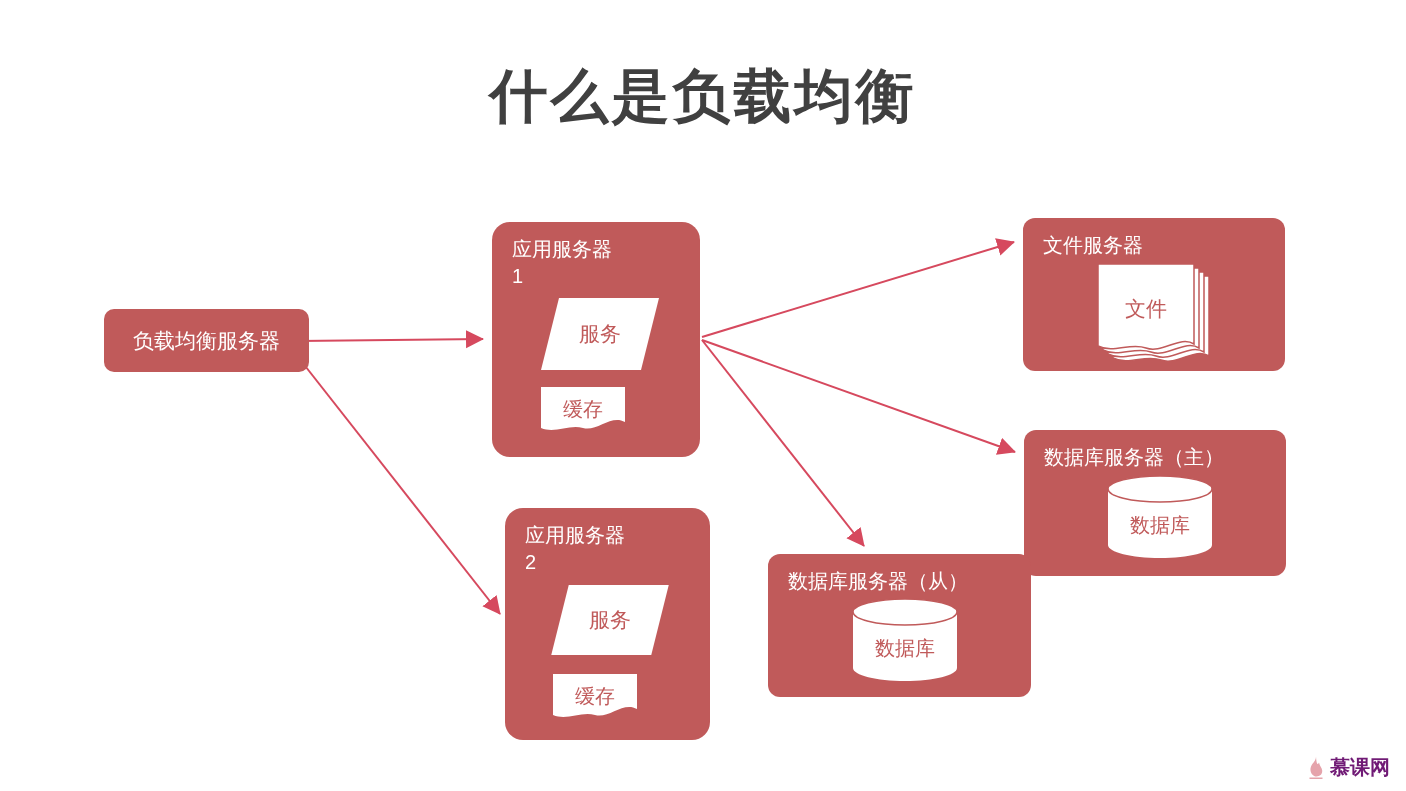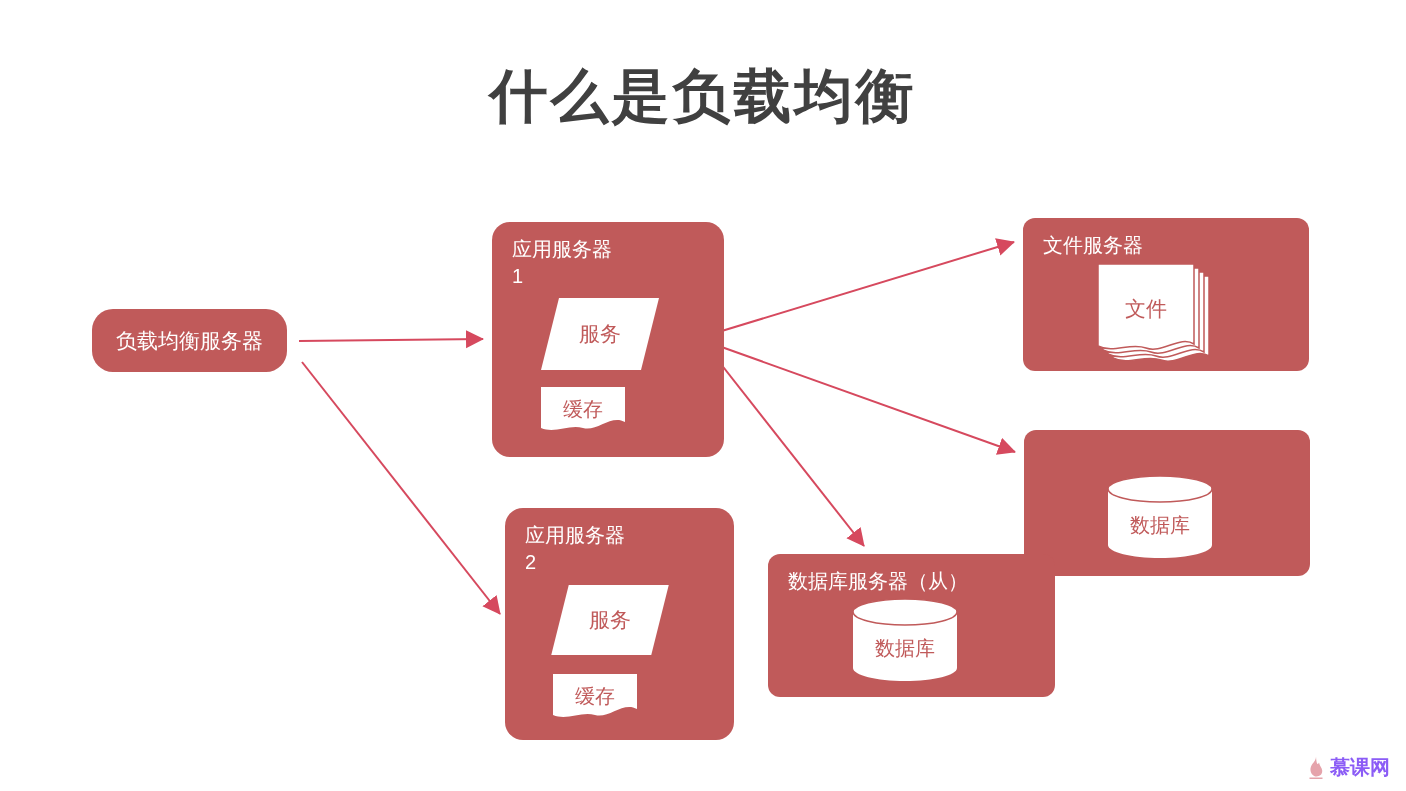--- a/index.html
+++ b/index.html
@@ -15,35 +15,34 @@
     position:absolute;top:58px;left:0;width:100%;
     text-align:center;
     font-size:58px;font-weight:800;letter-spacing:3px;
     color:#404040;
   }
 
   .node{
     position:absolute;
     background:#C05A5A;
     color:#ffffff;
-    padding-left:24px;
   }
   .node-label{
     position:absolute;top:14px;left:20px;
     font-size:20px;line-height:1.35;
     white-space:pre-line;
   }
   .center-label{
     position:absolute;inset:0;
     display:flex;align-items:center;justify-content:center;
     font-size:21px;
   }
 
   
-  .lb{left:92px;top:309px;width:171px;height:63px;border-radius:21px;}
+  .lb{left:104px;top:309px;width:205px;height:63px;border-radius:10px;}
   .app1{left:492px;top:222px;width:208px;height:235px;border-radius:18px;}
   .app2{left:505px;top:508px;width:205px;height:232px;border-radius:18px;}
   .file{left:1023px;top:218px;width:262px;height:153px;border-radius:12px;}
   .dbm{left:1024px;top:430px;width:262px;height:146px;border-radius:12px;}
   .dbs{left:737px;top:554px;width:263px;height:143px;border-radius:12px;margin-left:31px;}
 
   
   .pgram{
     position:absolute;
     background:#ffffff;
@@ -64,21 +63,21 @@
   .docstack{position:absolute;left:75px;top:46px;}
   .cyl{position:absolute;}
   .cyl.m{left:83px;top:45px;}
   .cyl.s{left:84px;top:44px;}
 
   .arrows{position:absolute;left:0;top:0;pointer-events:none;}
 
   .watermark{
     position:absolute;right:16px;bottom:10px;
     display:flex;align-items:center;gap:5px;
-    color:#8b5cf6;font-size:20px;font-weight:bold;
+    color:#701a75;font-size:20px;font-weight:bold;
   }
 
   svg text{font-family:"Liberation Sans","DejaVu Sans",sans-serif;}
 </style>
 </head>
 <body>
 
 <div class="slide">
 
   <div class="title">什么是负载均衡</div>
@@ -129,20 +128,21 @@
         <path transform="translate(15,12)" d="M0 0 H96 V80 C82 71 64 90 48 84 C32 78 16 90 0 82 Z"></path>
         <path transform="translate(10,8)" d="M0 0 H96 V80 C82 71 64 90 48 84 C32 78 16 90 0 82 Z"></path>
         <path transform="translate(5,4)" d="M0 0 H96 V80 C82 71 64 90 48 84 C32 78 16 90 0 82 Z"></path>
         <path d="M0 0 H96 V80 C82 71 64 90 48 84 C32 78 16 90 0 82 Z"></path>
       </g>
       <text x="48" y="52" text-anchor="middle" fill="#C05A5A" font-size="21">文件</text>
     </svg>
   </div>
 
   <div class="node dbm">
+    <div class="node-label">数据库服务器（主）</div>
     <svg class="cyl m" width="106" height="84" viewBox="0 0 106 84">
       <path d="M1 14 C1 6.8 24.3 1 53 1 C81.7 1 105 6.8 105 14 L105 70 C105 77.2 81.7 83 53 83 C24.3 83 1 77.2 1 70 Z" fill="#ffffff"></path>
       <ellipse cx="53" cy="14" rx="52" ry="13" fill="#ffffff" stroke="#C05A5A" stroke-width="1.5"></ellipse>
       <text x="53" y="57" text-anchor="middle" fill="#C05A5A" font-size="20">数据库</text>
     </svg>
   </div>
 
   <div class="node dbs">
     <div class="node-label">数据库服务器（从）</div>
     <svg class="cyl s" width="106" height="84" viewBox="0 0 106 84">

